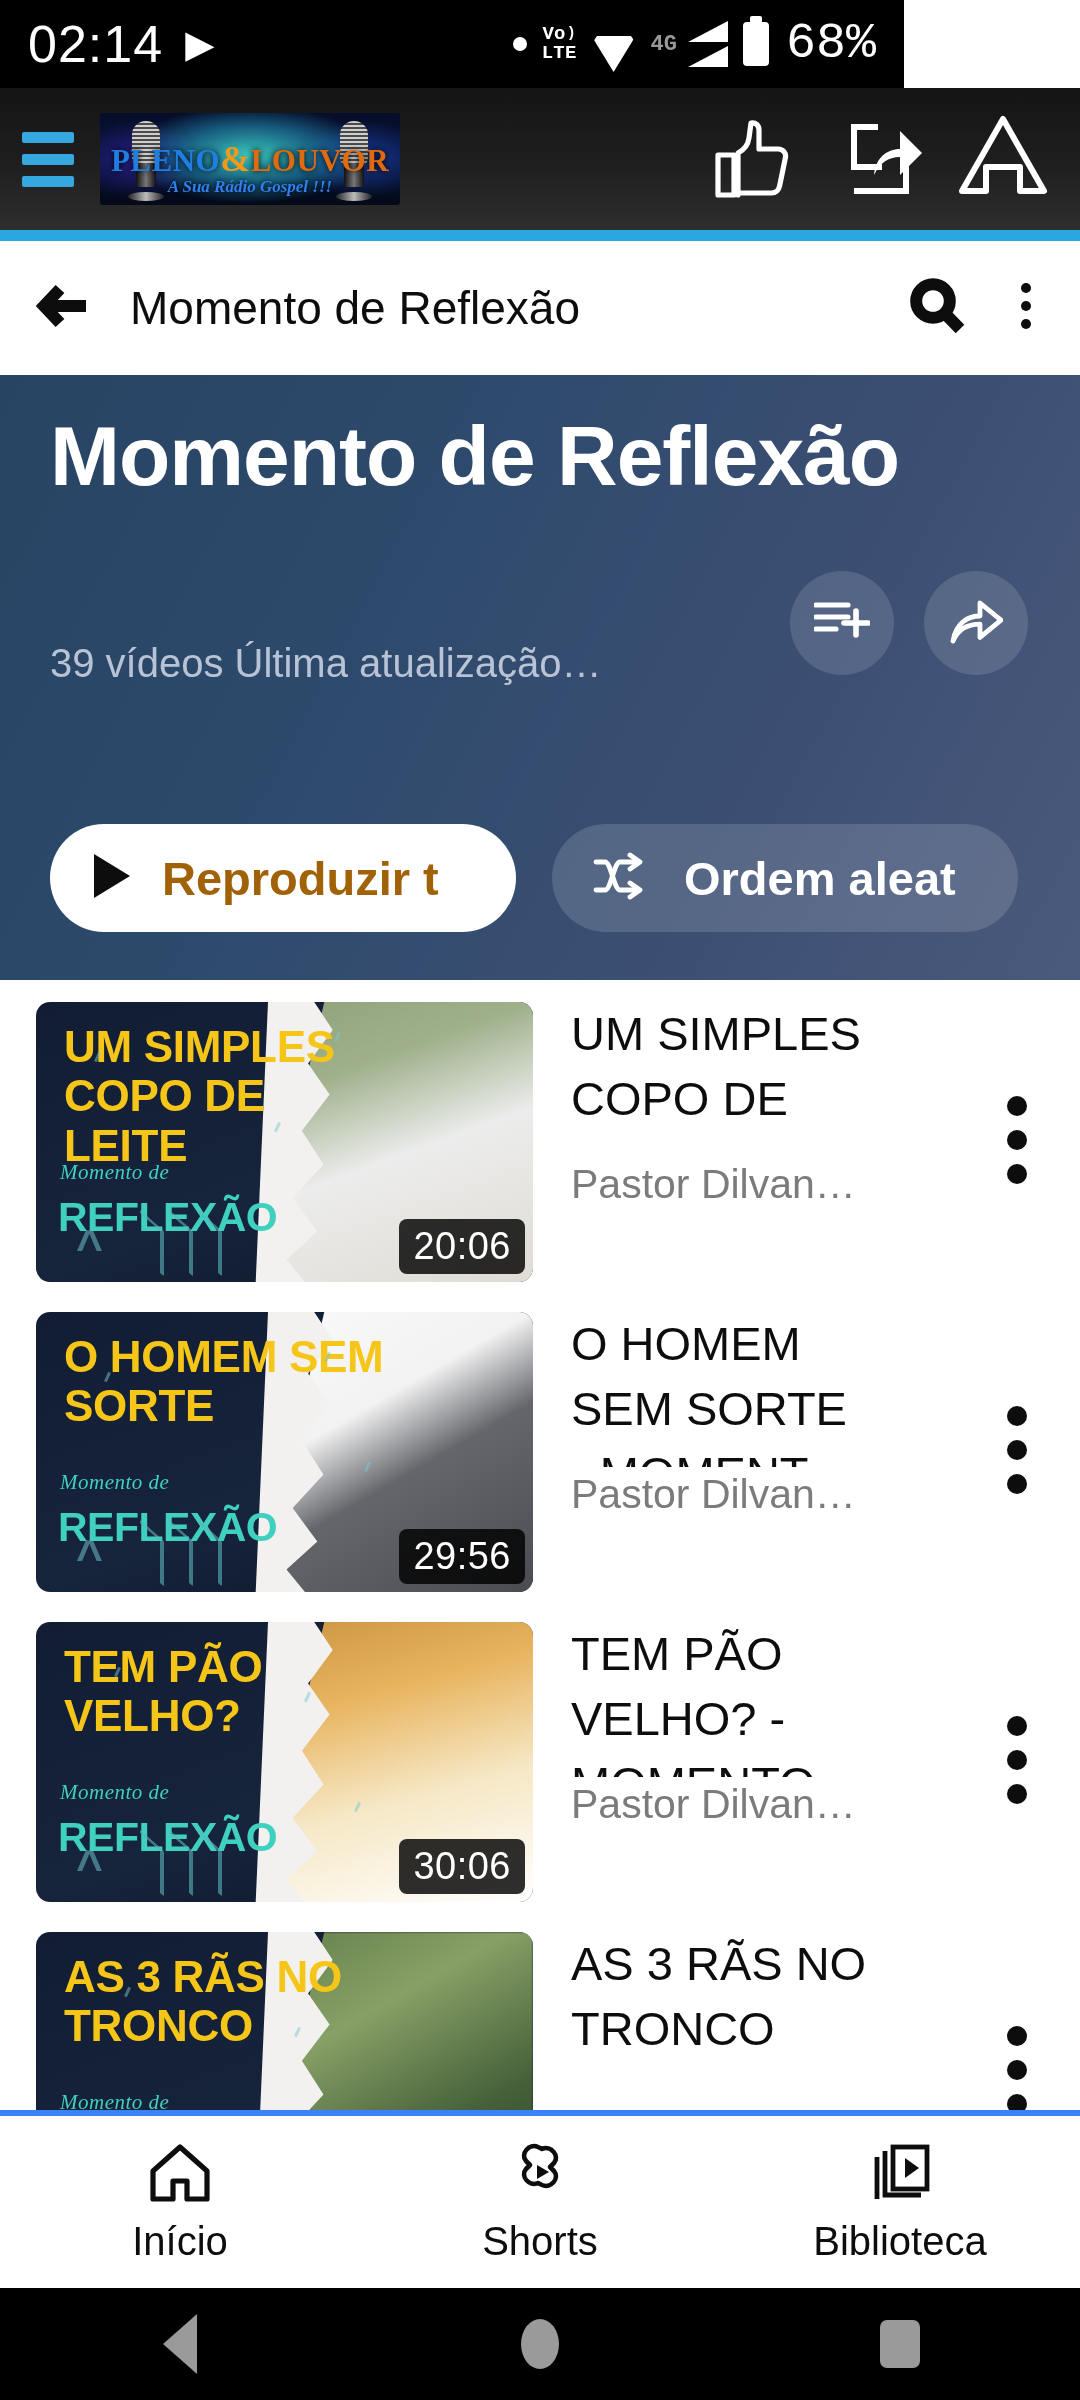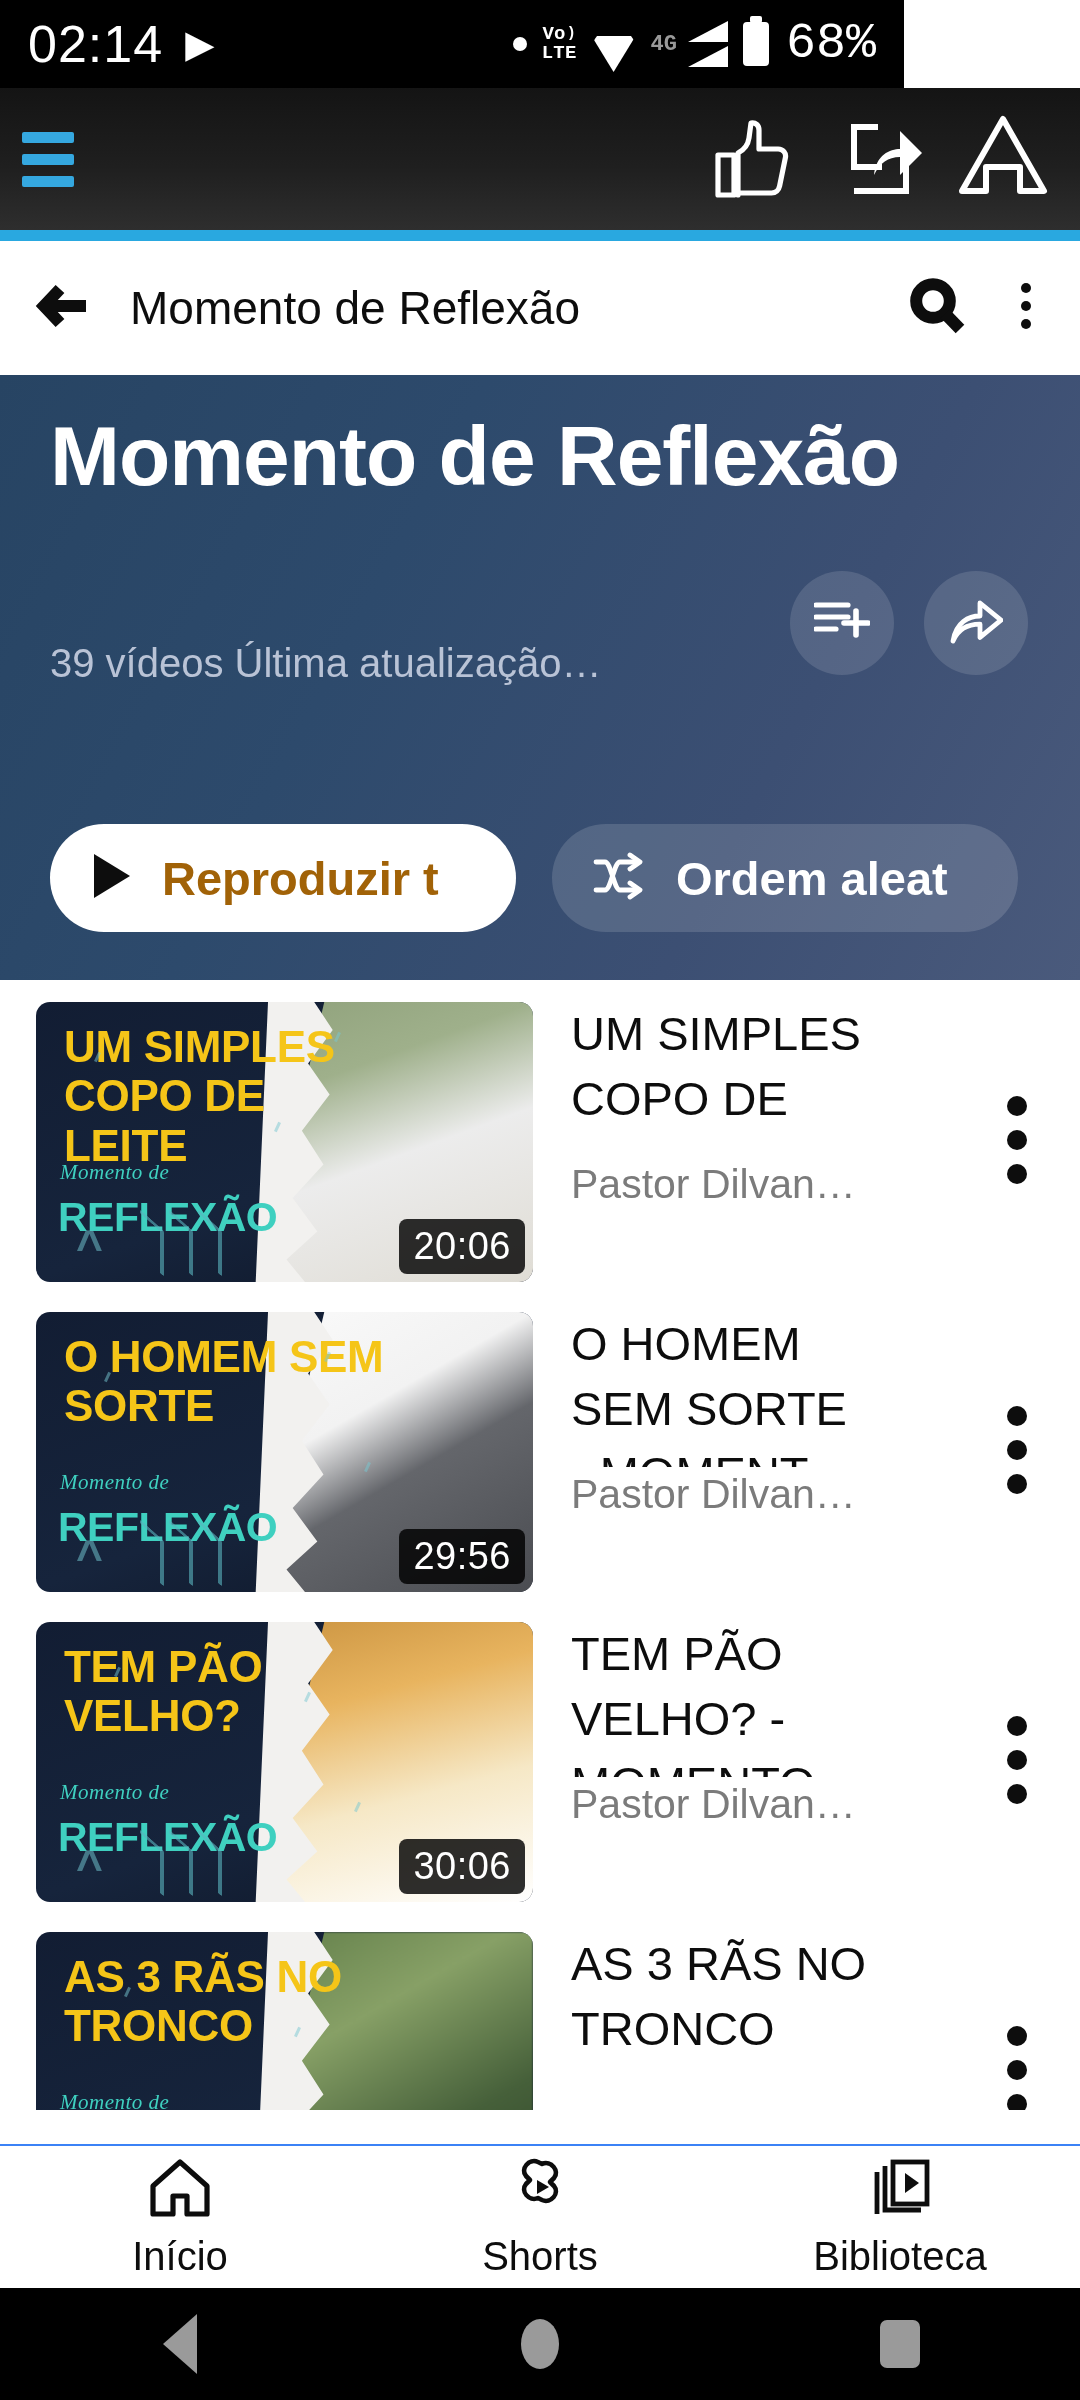--- a/index.html
+++ b/index.html
@@ -117,21 +117,21 @@
   .pl-actions { position: absolute; top: 196px; right: 52px; display: flex; gap: 30px; }
   .circ-btn { width: 104px; height: 104px; border-radius: 50%;
               background: rgba(255,255,255,.13);
               display: flex; align-items: center; justify-content: center; }
   .pl-buttons { position: absolute; bottom: 48px; left: 50px; display: flex; gap: 36px; }
   .btn {
     height: 108px; border-radius: 54px; display: flex; align-items: center;
     padding: 0 40px; overflow: hidden; white-space: nowrap;
   }
   .btn-primary { background: #fff; color: #a16207; width: 466px; }
-  .btn-secondary { background: rgba(255,255,255,.14); color: #fff; width: 466px; }
+  .btn-secondary { background: rgba(255,255,255,.14); color: #fff; width: 466px; gap: 8px; }
   .btn-label { font-size: 47px; font-weight: bold; margin-left: 30px; }
 
   
   .video-list { position: absolute; top: 980px; left: 0; width: 1080px; height: 1130px;
                 background: #fff; overflow: hidden; }
   .video-row { display: flex; align-items: flex-start; padding: 22px 0 0 36px;
                height: 310px; position: relative; }
   .thumb {
     width: 497px; height: 280px; border-radius: 14px; overflow: hidden;
     position: relative; flex: none;
@@ -190,22 +190,22 @@
     word-break: break-word;
   }
   .vchannel {
     position: absolute; top: 155px; left: 0; font-size: 41px; color: #7b7b7b;
     background: #fff; padding-top: 4px; width: 340px;
   }
   .vmenu { position: absolute; right: 46px; top: 112px; }
 
   
   .bottom-nav {
-    position: absolute; bottom: 112px; left: 0; width: 1080px; height: 144px;
-    background: #fff; border-top: 2px solid #3b82f6;
+    position: absolute; bottom: 112px; left: 0; width: 1080px; height: 178px;
+    background: #fff; border-top: 6px solid #3b82f6;
     display: flex; align-items: center;
   }
   .nav-item { flex: 1; display: flex; flex-direction: column; align-items: center; gap: 12px; }
   .nav-label { font-size: 40px; color: #0d0d0d; }
 
   
   .android-nav {
     position: absolute; bottom: 0; left: 0; width: 1080px; height: 112px;
     background: #000; display: flex; align-items: center;
   }
@@ -242,20 +242,36 @@
       <span class="batt"></span>
       <span class="sb-pct">68%</span>
     </div>
   </div>
 
   <div class="appbar">
     <div class="hamburger">
       <span></span>
         <span></span>
         <span></span>
+    </div>
+    <div class="radio-logo">
+      <div class="mic l">
+        <div class="head"></div>
+          <div class="body"></div>
+          <div class="base"></div>
+      </div>
+      <div class="mic r">
+        <div class="head"></div>
+          <div class="body"></div>
+          <div class="base"></div>
+      </div>
+      <div class="logo-txt">
+        <span class="a">PLENO</span><span class="amp">&amp;</span><span class="b">LOUVOR</span>
+      </div>
+      <div class="logo-sub">A Sua Rádio Gospel !!!</div>
     </div>
     <div class="appbar-icons">
       <span>
         <svg width="98" height="96" viewBox="0 0 49 48">
             <path d="M6 22h8v20H6z" fill="none" stroke="#fff" stroke-width="2.6" stroke-linejoin="round"></path>
             <path d="M16 42V21c3-1.5 5-4 5.5-7.5L22.5 6c2.4-.4 4 1.2 4 3.6V19h9.6c2.4 0 4.1 2.1 3.6 4.3l-2.9 14.2c-.4 2-2 3.5-4 3.5H16z" fill="none" stroke="#fff" stroke-width="2.6" stroke-linejoin="round"></path>
           </svg>
       </span>
       <span>
         <svg width="98" height="96" viewBox="0 0 49 48">

